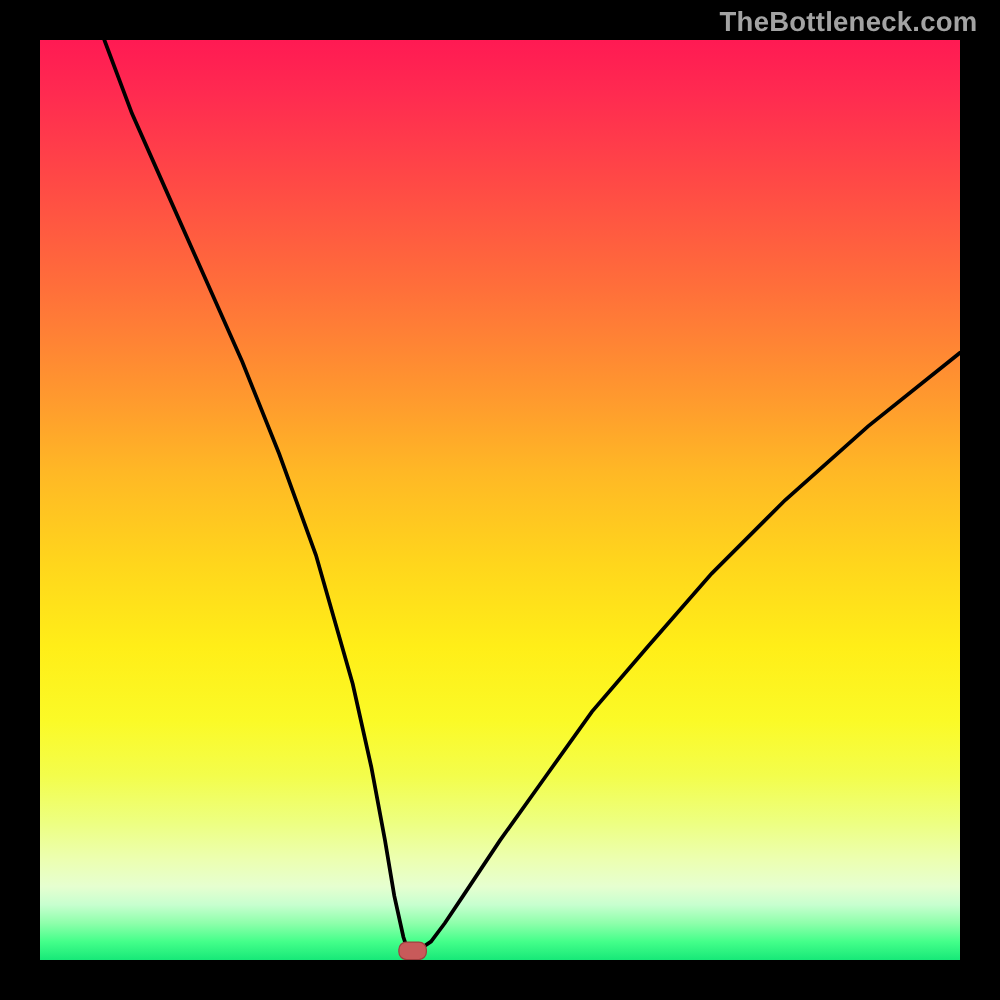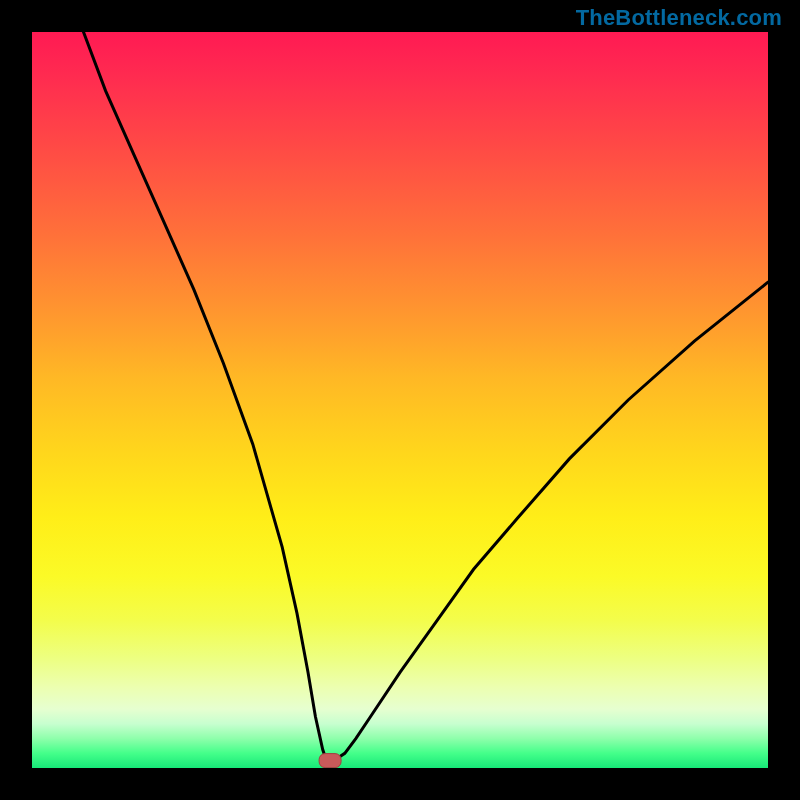--- a/index.html
+++ b/index.html
@@ -67,21 +67,21 @@
     fill: #c85a5a;
     stroke: #a04040;
     stroke-width: 1;
   }
   .watermark {
     position: absolute;
     top: 5px;
     right: 18px;
     font-size: 22px;
     font-weight: 600;
-    color: #0369a1;
+    color: #a3a3a3;
     letter-spacing: 0.2px;
   }
 </style>
 </head>
 <body>
 
 <div class="frame">
 
   <div class="plot-area">
     <div class="gradient-bg"></div>

